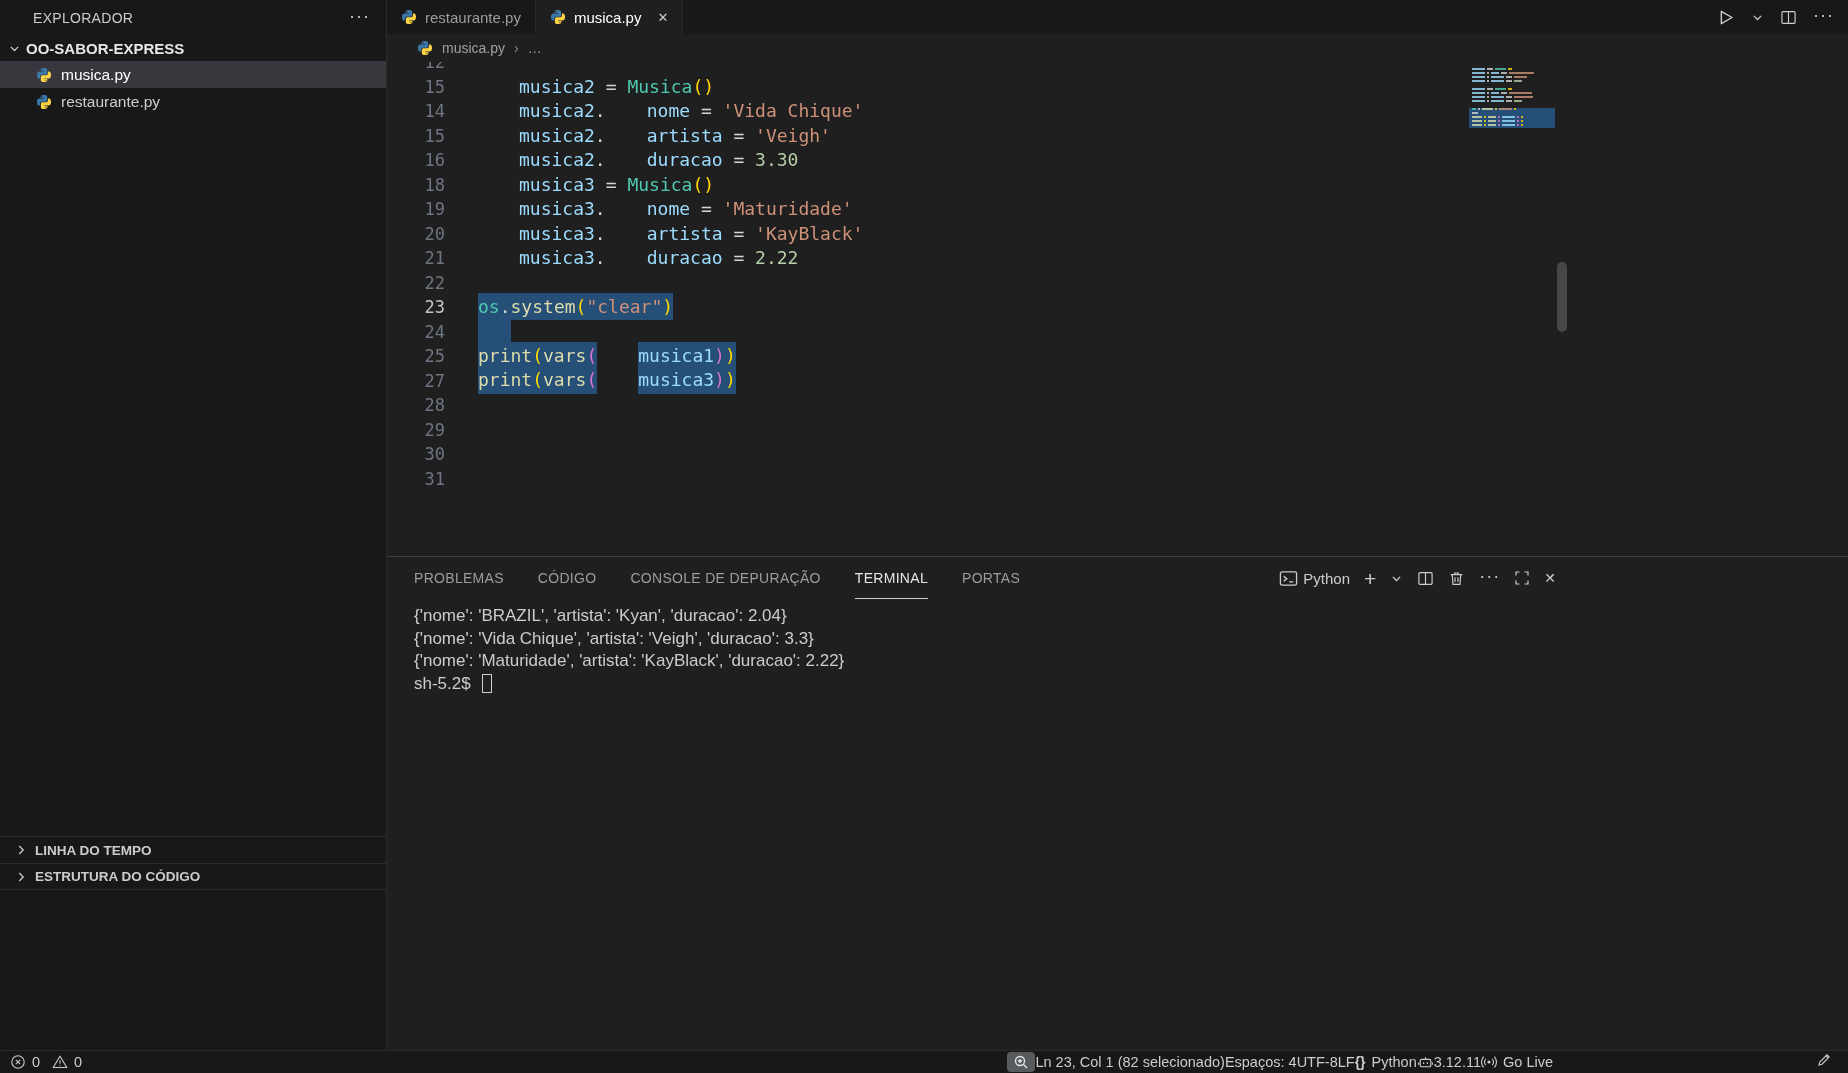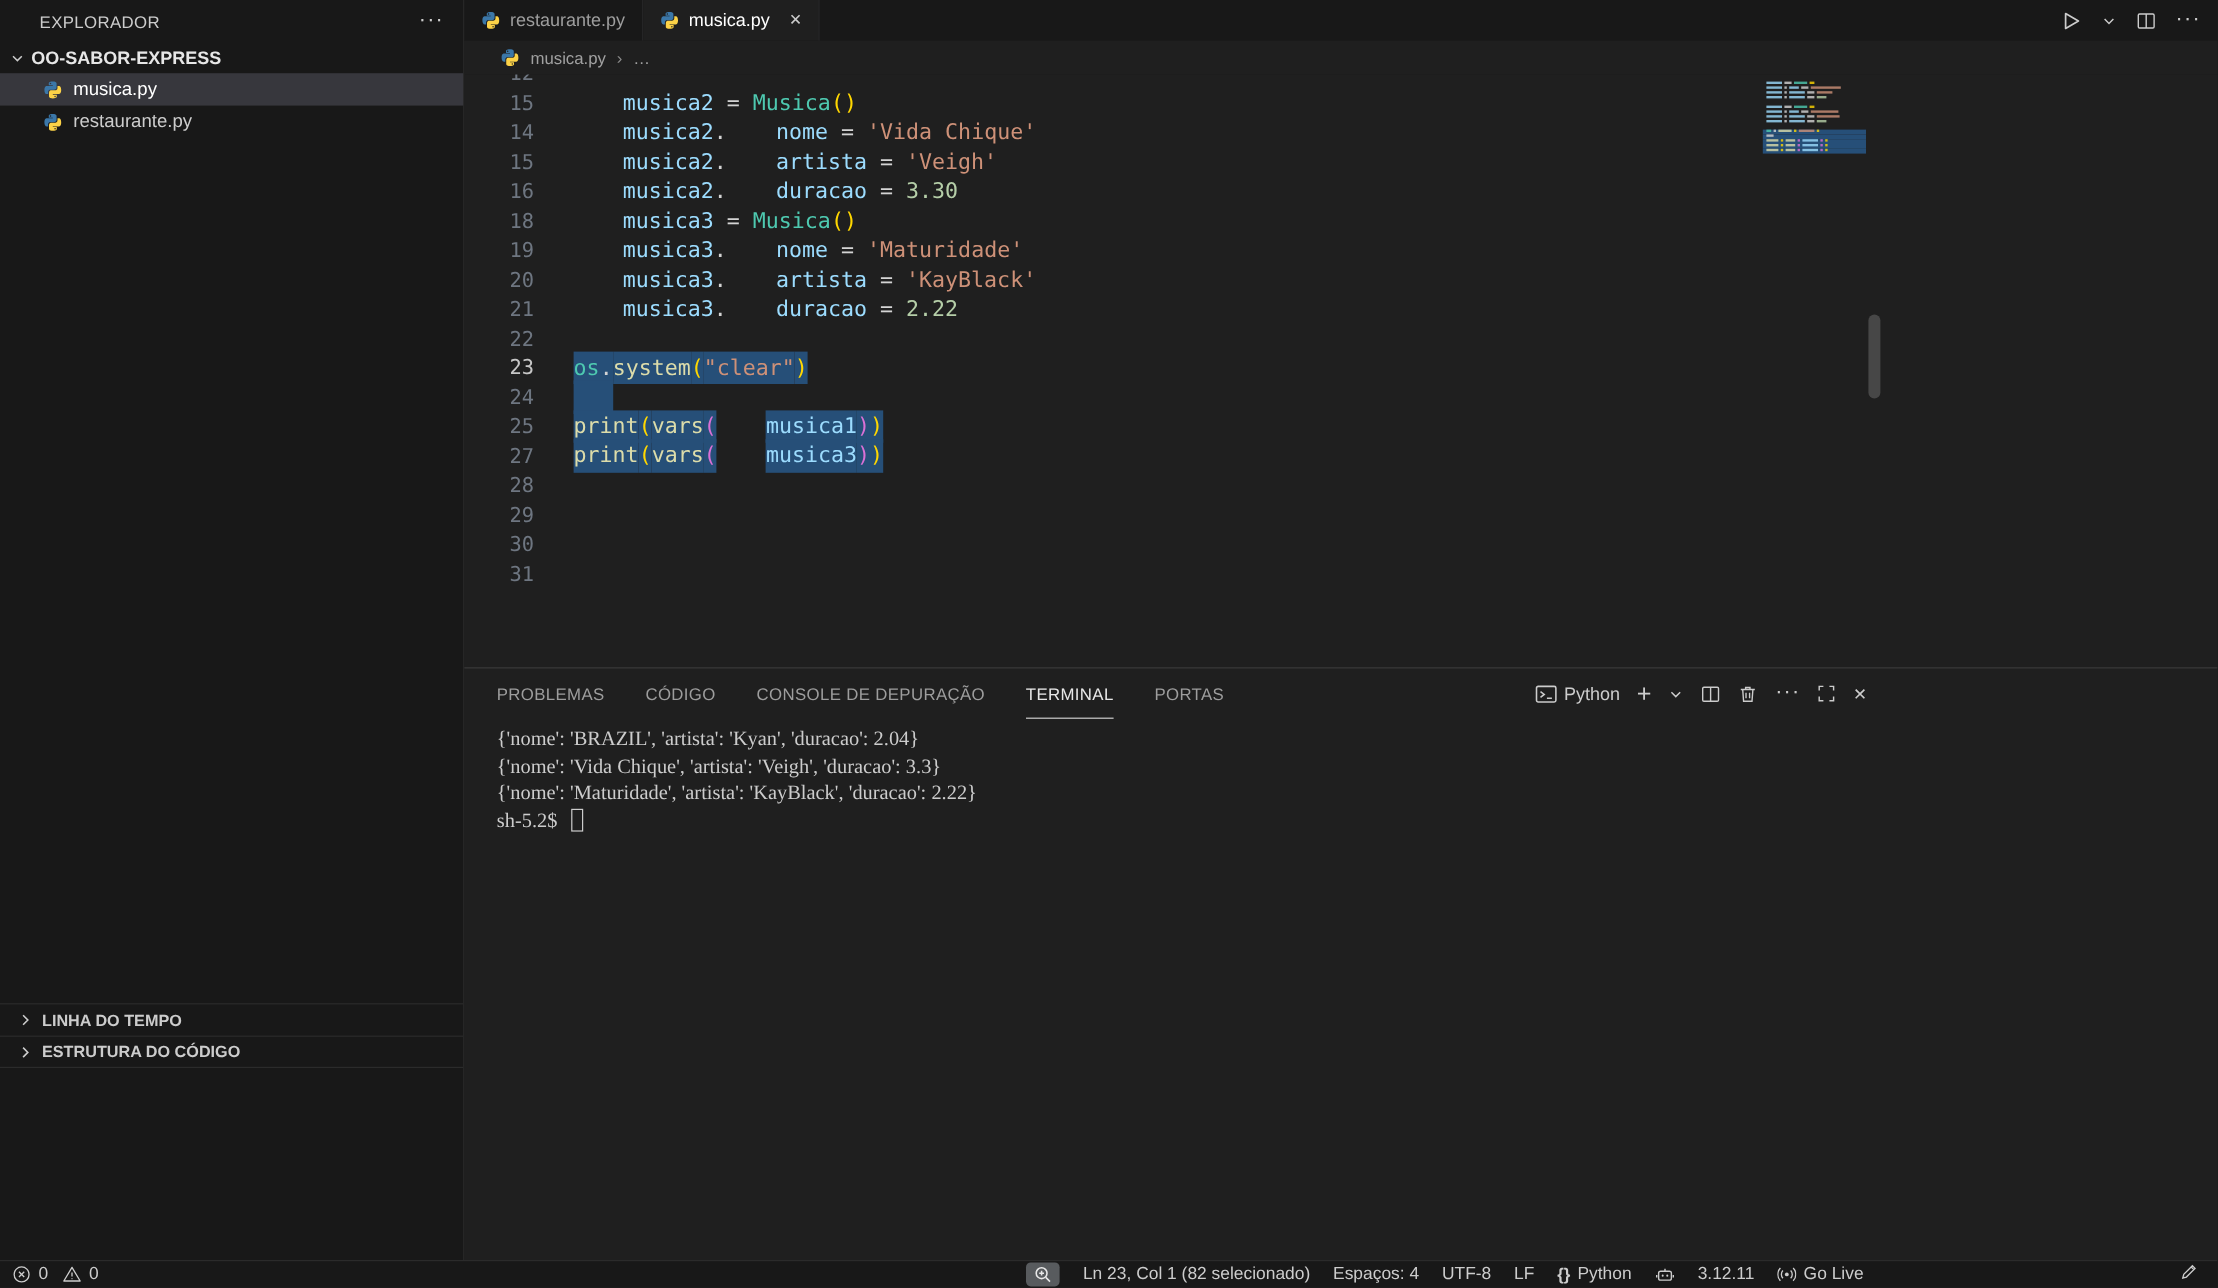--- a/index.html
+++ b/index.html
@@ -67,31 +67,31 @@
   .panel-tab { display:flex; align-items:center; color:#9d9d9d; font-size:14px; letter-spacing:.3px;
                border-bottom:1px solid transparent; cursor:pointer; }
   .panel-tab.active { color:#e7e7e7; border-bottom-color:#cccccc; }
   .panel-actions { margin-left:auto; display:flex; align-items:center; gap:14px; margin-right:292px; }
   .paction { gap:5px; font-size:15px; }
   .action-label { font-size:15px; color:#cccccc; }
   .x-glyph { font-size:14px; } .plus-glyph { font-size:21px; line-height:1; }
   .dots-glyph { font-size:18px; letter-spacing:1px; transform:translateY(-2px); }
   .braces-glyph { font-size:14px; font-weight:bold; }
 
-  .terminal { padding:6px 12px 0 27px; font-family:Liberation Serif, serif;
+  .terminal { padding:6px 12px 0 27px; font-family:Liberation Sans, sans-serif;
               font-size:17px; line-height:22.5px; color:#cccccc; }
   .t-line { white-space:pre; }
   .prompt-row { display:flex; align-items:center; }
   .cursor { display:inline-block; width:10px; height:19px; border:1.5px solid #cccccc; margin-left:11px; }
 
   
   .statusbar { height:23px; background:#181818; border-top:1px solid #2b2b2b; display:flex;
                align-items:center; font-size:14.5px; color:#cccccc; position:relative; }
   .sb-left { display:flex; align-items:center; gap:12px; padding-left:10px; }
-  .sb-right { display:flex; gap:19px; margin-left:auto; margin-right:295px; }
+  .sb-right { display:flex; margin-left:auto; margin-right:295px; }
   .sb-item { display:flex; align-items:center; gap:6px; cursor:pointer; }
   .sb-zoom { background:#585b5e; border-radius:4px; padding:2px 6px; }
   .sb-far { position:absolute; right:16px; top:1px; }
   .ic { display:inline-flex; align-items:center; }
   .ic svg { display:block; }
 </style>
 </head>
 <body>
 
 <div class="screen">

